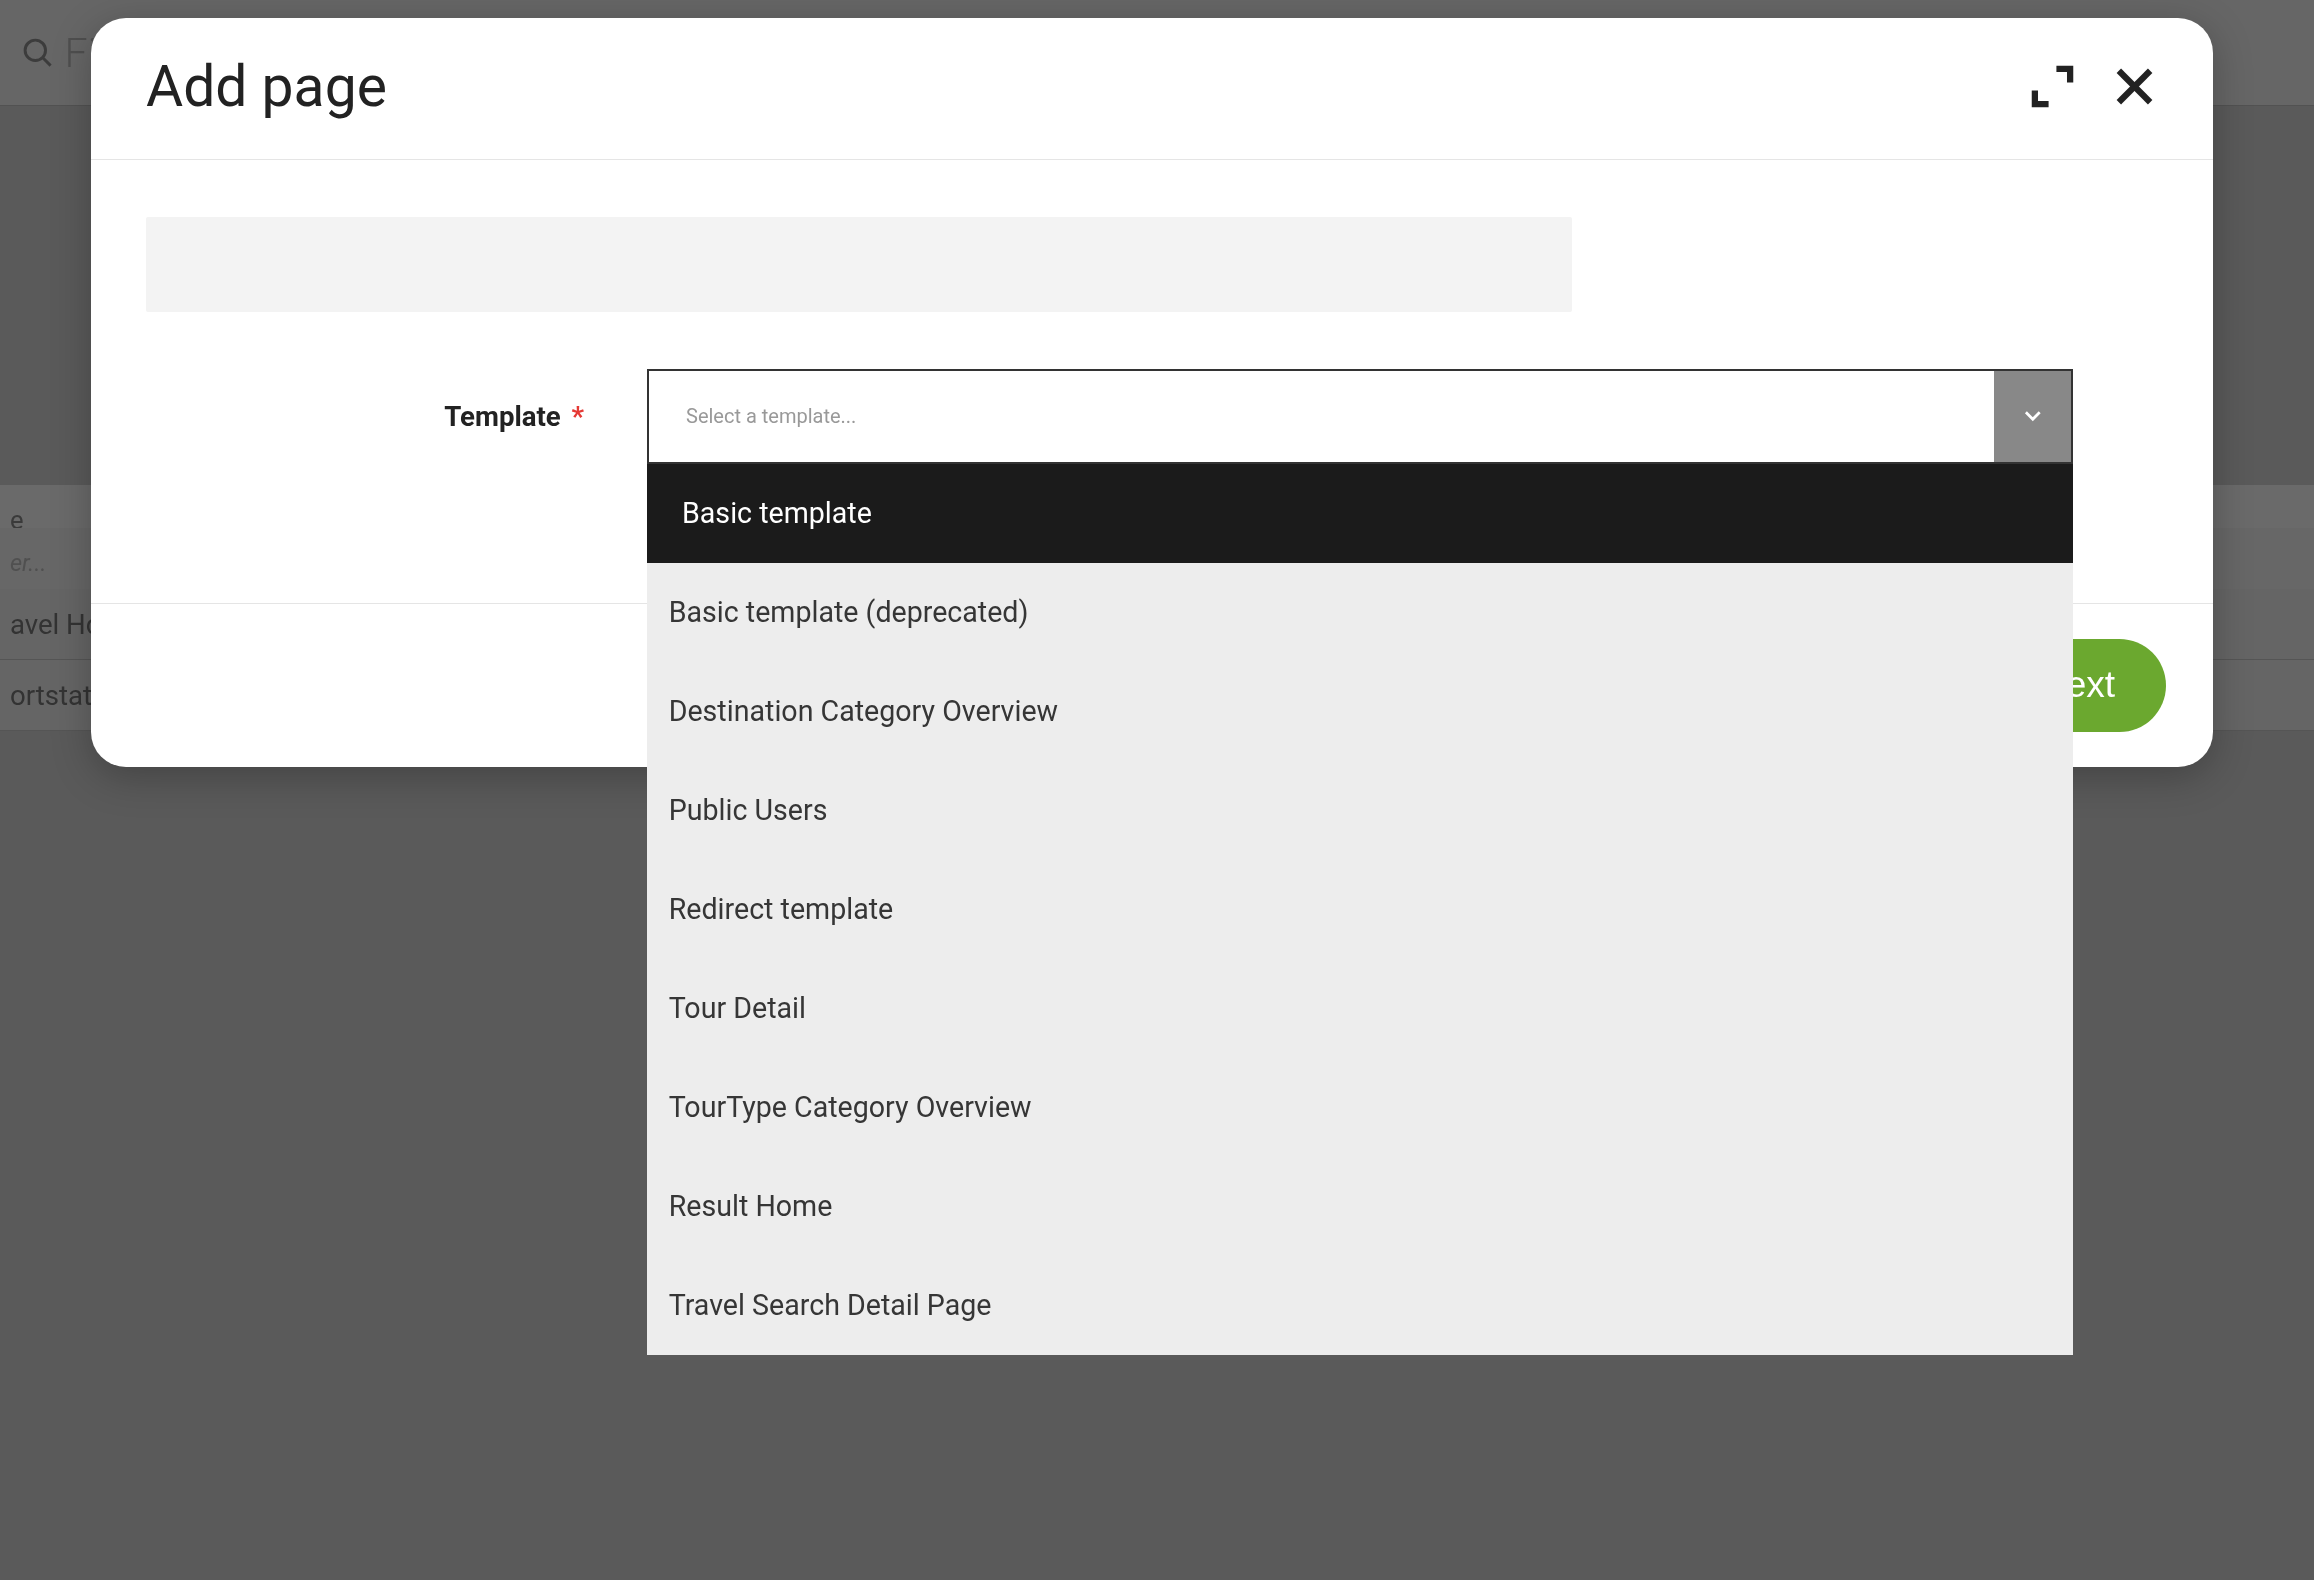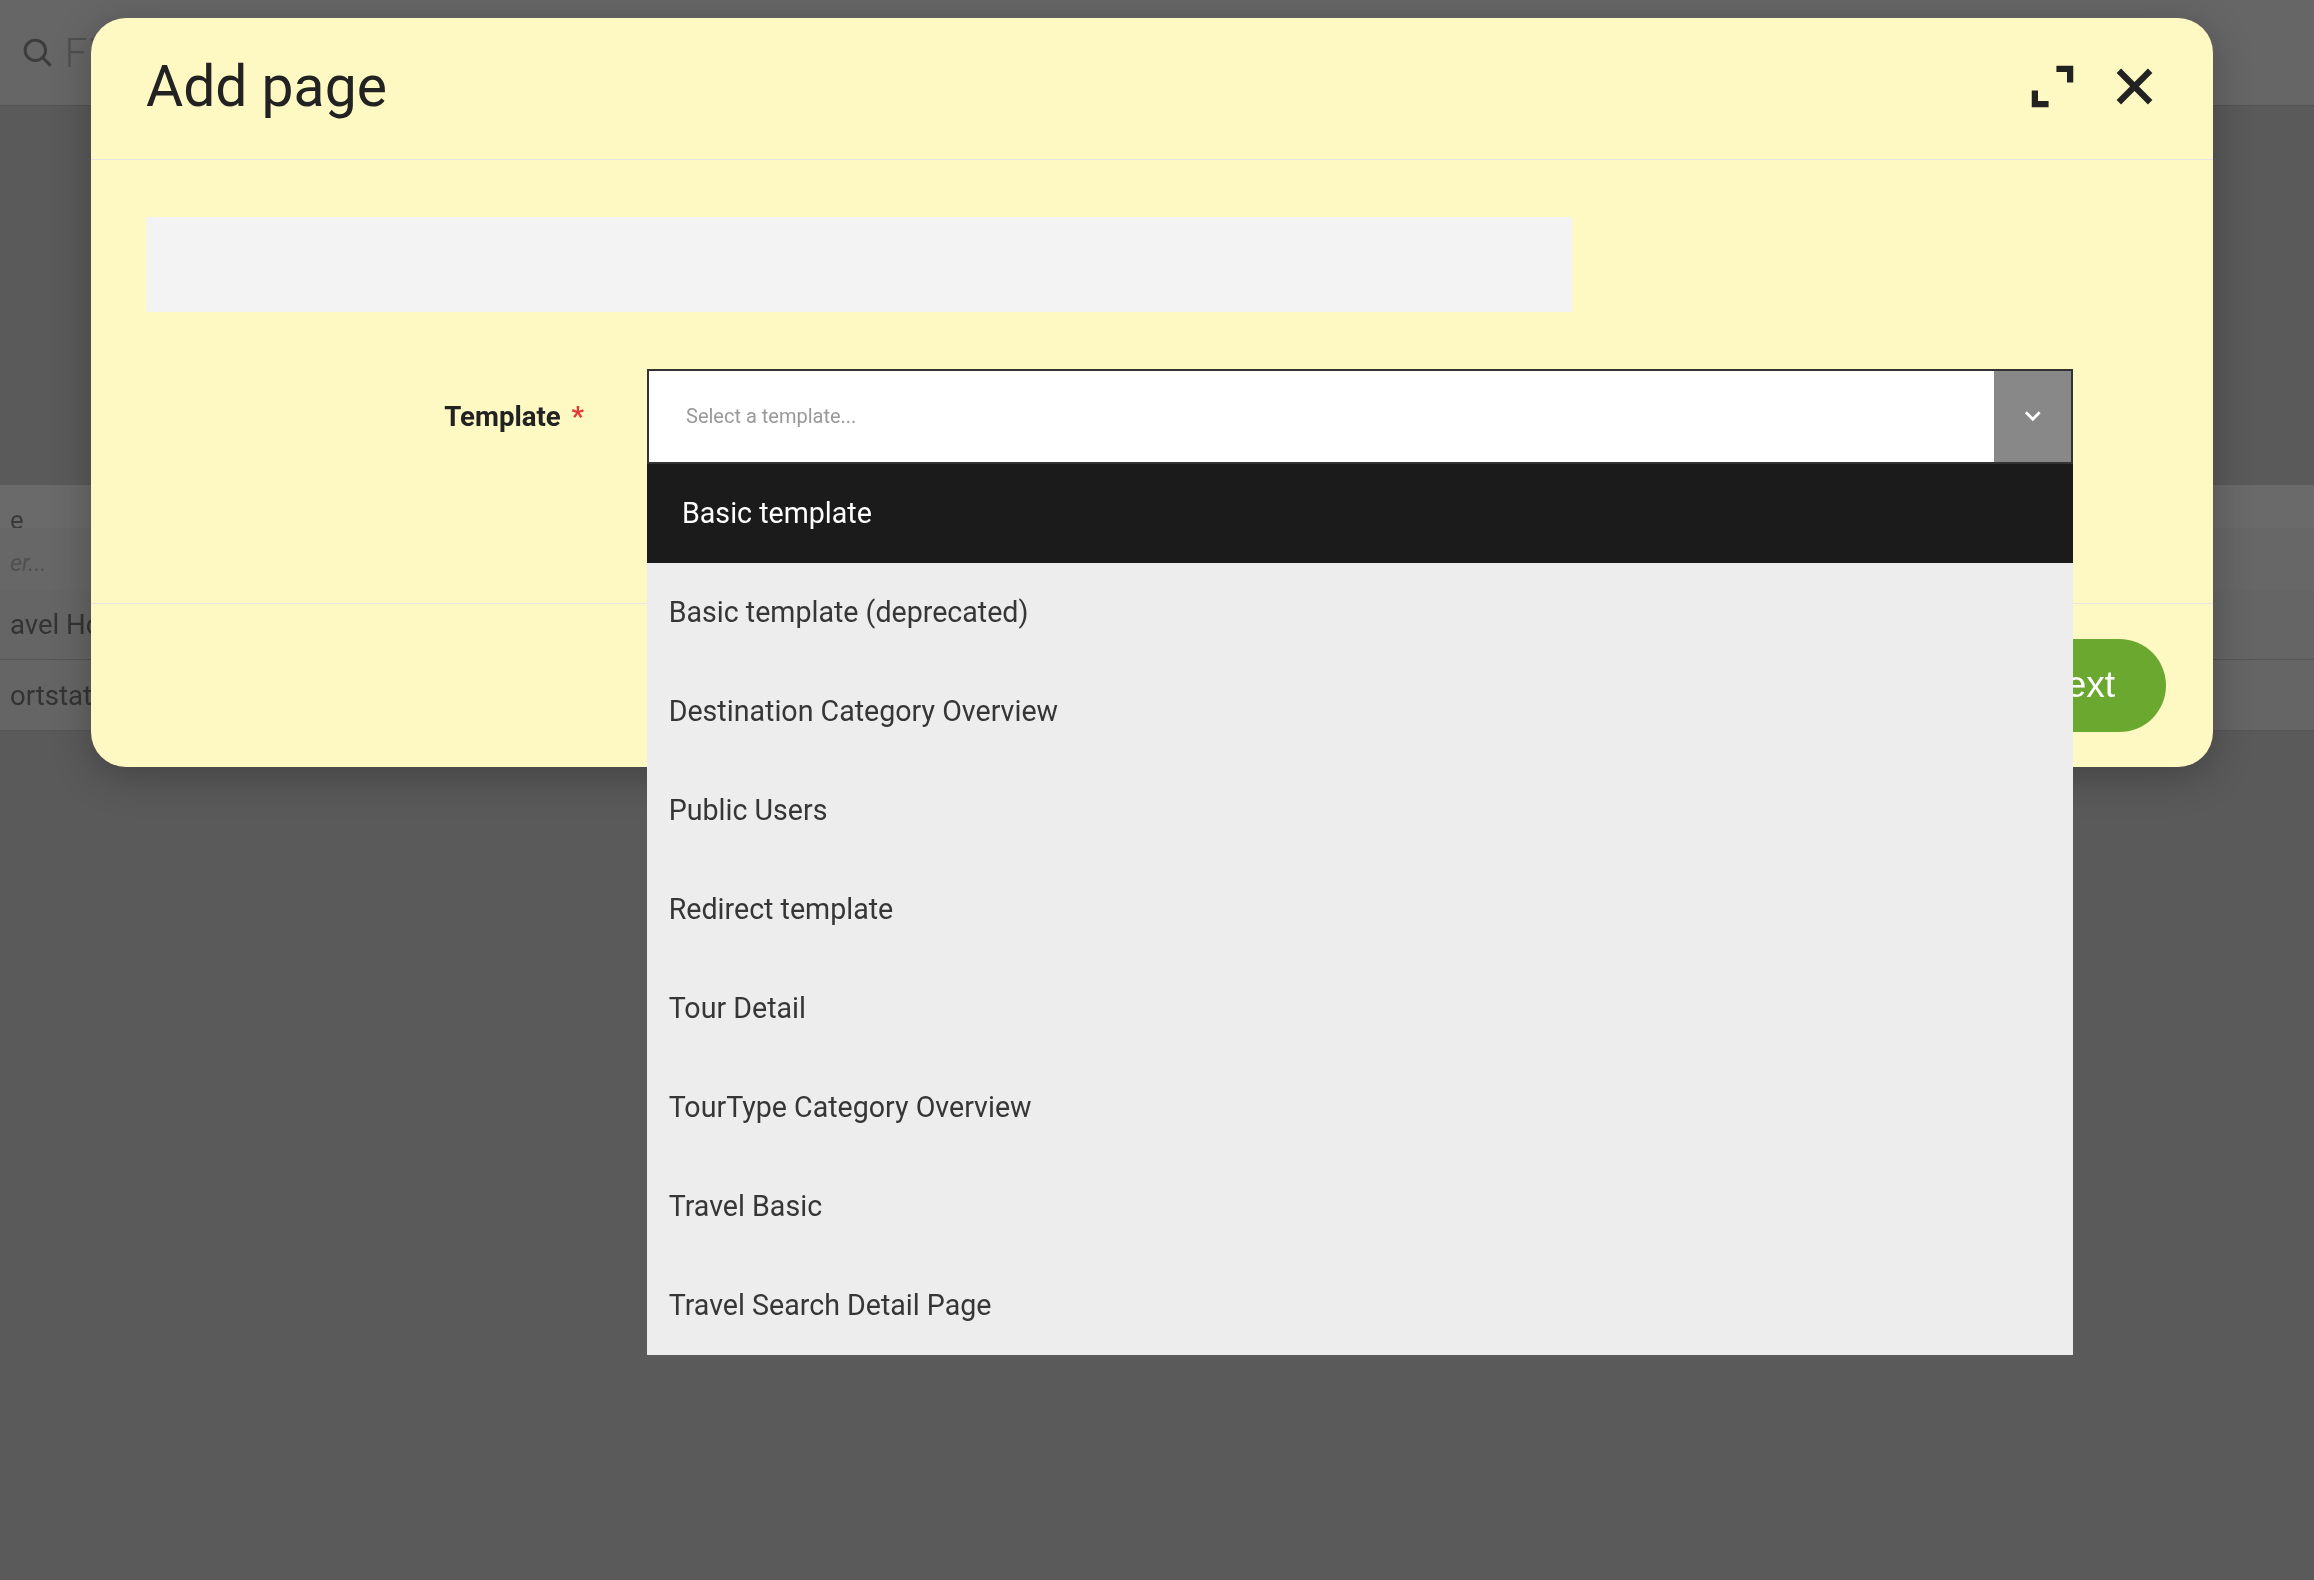--- a/index.html
+++ b/index.html
@@ -80,21 +80,21 @@
       background: rgba(0,0,0,0.35);
       z-index: 1;
     }
 
     .modal {
       position: absolute;
       top: 17.7px;
       left: 91px;
       width: 2122px;
       height: 749px;
-      background: #fef9c3;
+      background: #ffffff;
       border-radius: 35px;
       z-index: 2;
       display: flex;
       flex-direction: column;
       box-shadow: 0 9.9px 39px rgba(0,0,0,0.25);
     }
 
     .modal-header {
       display: flex;
       align-items: center;
@@ -315,21 +315,21 @@
           </div>
         </div>
         <div class="dropdown" id="template-dropdown">
             <div class="dropdown-item active">Basic template</div>
             <div class="dropdown-item">Basic template (deprecated)</div>
             <div class="dropdown-item">Destination Category Overview</div>
             <div class="dropdown-item">Public Users</div>
             <div class="dropdown-item">Redirect template</div>
             <div class="dropdown-item">Tour Detail</div>
             <div class="dropdown-item">TourType Category Overview</div>
-            <div class="dropdown-item">Travel Basic</div>
+            <div class="dropdown-item">Result Home</div>
             <div class="dropdown-item">Travel Search Detail Page</div>
           </div>
       </div>
     </div>
 
   </div>
 
   <div class="modal-footer">
     <button class="btn btn-cancel">Cancel</button>
     <button class="btn btn-next">Next</button>

